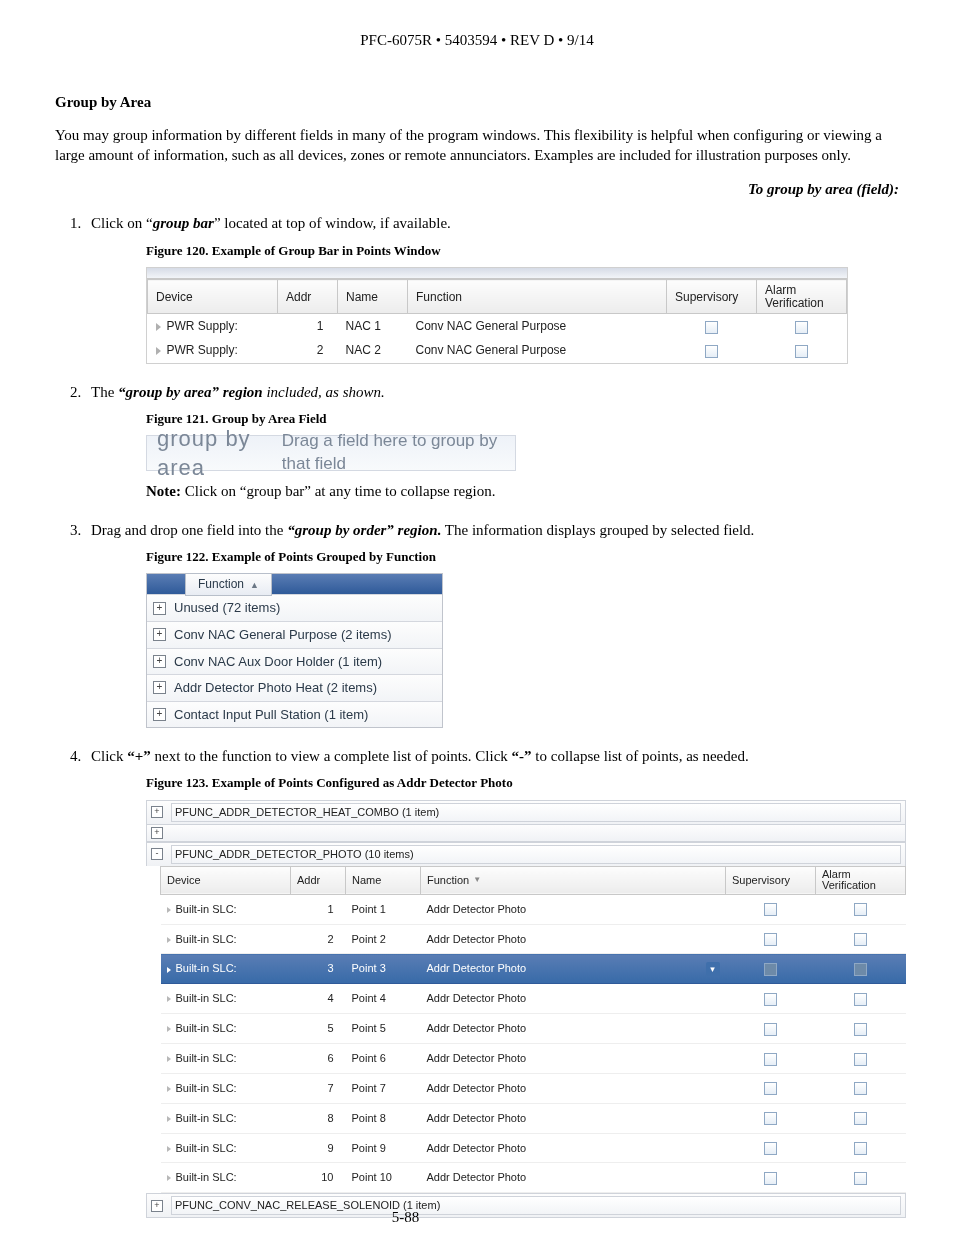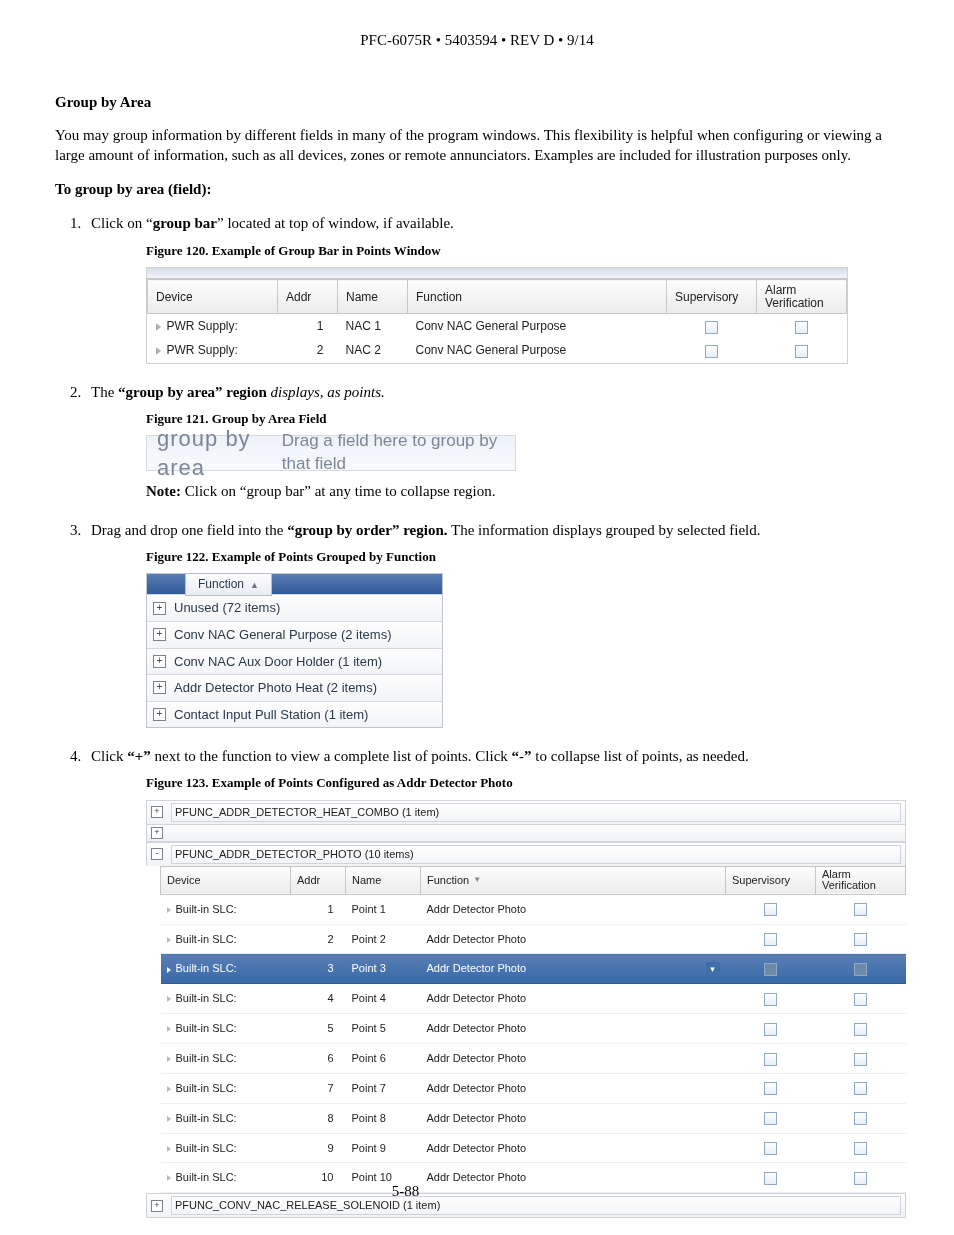--- a/index.html
+++ b/index.html
@@ -12,21 +12,21 @@
     background: #fff;
     position: relative;
     box-sizing: border-box;
     padding: 30px 55px 0 55px;
     font-size: 15px;
     line-height: 1.35;
   }
   .header-line { text-align: center; font-size: 15px; margin-bottom: 42px; }
   .section-title { font-weight: bold; margin: 0 0 4px 0; }
   p { margin: 12px 0 14px 0; }
-  .italic-bold { font-weight: bold; }
+  .italic-bold { font-style: italic; font-weight: bold; text-align: right; }
   ol.main { padding-left: 30px; margin: 4px 0 0 0; }
   ol.main > li { margin-bottom: 18px; padding-left: 6px; }
   .fig-title { font-weight: bold; font-size: 13px; margin: 8px 0 8px 55px; }
   .note { margin: 10px 0 0 55px; }
 
   
   .fig120 {
     margin-left: 55px; width: 700px; font-family: Tahoma, Arial, sans-serif; font-size: 12px; color: #222;
     border: 1px solid #d0d0d0;
   }
@@ -118,21 +118,21 @@
     background: linear-gradient(#5a7db4,#376aa8); color: #fff; border-bottom: 1px solid #2f5a99;
   }
   .fig123 tr.sel td.first::before { border-left-color: #fff; }
   .dd {
     display: inline-block; width: 14px; height: 14px; border-radius: 2px;
     background: #3f6fab; color: #fff; font-size: 9px; line-height: 14px; text-align: center;
   }
   .sort-tri { font-size: 8px; color: #888; margin-left: 4px; vertical-align: middle; }
 
   .page-foot {
-    position: absolute; bottom: 34px; left: 0; width: 811px; text-align: center; font-size: 15px;
+    position: absolute; bottom: 8px; left: 0; width: 811px; text-align: center; font-size: 15px;
   }
 </style>
 </head>
 <body>
 
 <div class="header-line">PFC-6075R • 5403594 • REV D • 9/14</div>
 
 <p class="section-title">Group by Area</p>
 <p>You may group information by different fields in many of the program windows. This flexibility is helpful when configuring or viewing a large amount of information, such as all devices, zones or remote annunciators. Examples are included for illustration purposes only.</p>
 
@@ -180,21 +180,21 @@
               <td>Conv NAC General Purpose</td>
               <td style="text-align:center"><span class="cb"></span></td>
               <td style="text-align:center"><span class="cb"></span></td>
             </tr>
           </tbody>
       </table>
     </div>
   </li>
 
   <li>
-    <span>The </span><span class="italic-bold">“group by area” region</span><span style="font-style:italic"> displays, as points.</span>
+    <span>The </span><span class="italic-bold">“group by area” region</span><span style="font-style:italic"> included, as shown.</span>
     <div class="fig-title">Figure 121. Group by Area Field</div>
     <div class="fig121">
       <span class="big">group by area</span>
       <span class="small">Drag a field here to group by that field</span>
     </div>
     <div class="note">
       <b>Note:</b><span> Click on “group bar” at any time to collapse region.</span>
     </div>
   </li>
 

